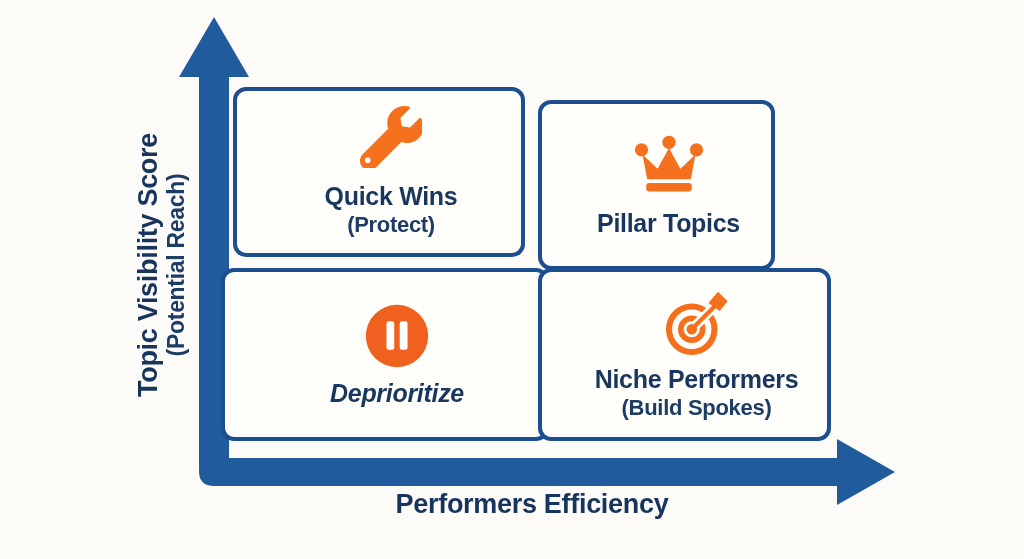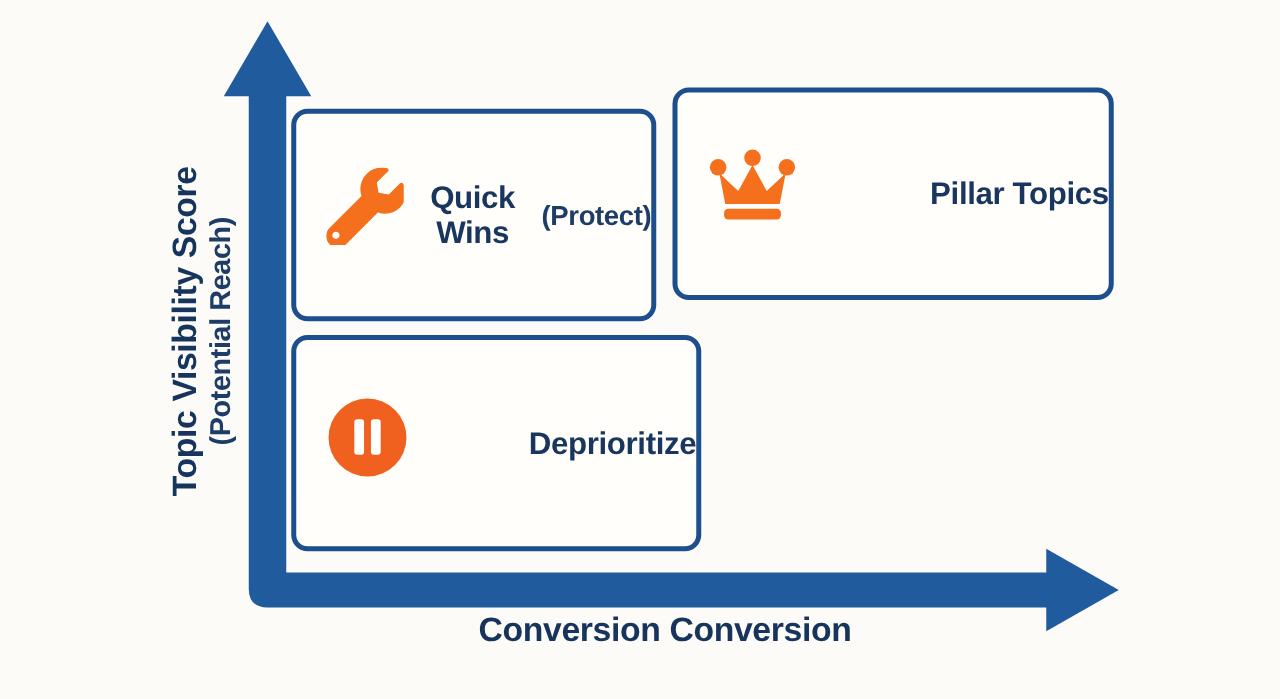--- a/index.html
+++ b/index.html
@@ -9,27 +9,27 @@
     font-family:"Liberation Sans",sans-serif;
   }
   .axes{position:absolute;left:0;top:0;width:1024px;height:559px;}
 
   .card{
     position:absolute;
     background:#fffefb;
     border:4px solid #1d4f8e;
     border-radius:13px;
     box-sizing:border-box;
-    display:flex;align-items:center;justify-content:space-between;
+    display:flex;flex-direction:column;align-items:center;justify-content:center;
     text-align:center;
     padding-left:24px;
   }
   .card.tl{left:233px;top:87px;width:292px;height:170px;}
-  .card.tr{left:538px;top:70px;width:353px;height:170px;}
-  .card.bl{left:233px;top:268px;width:328px;height:173px;}
+  .card.tr{left:538px;top:100px;width:237px;height:170px;}
+  .card.bl{left:221px;top:268px;width:328px;height:173px;font-style:italic;}
   .card.br{left:538px;top:268px;width:293px;height:173px;}
 
   .icon{display:block;height:66px;margin-bottom:10px;line-height:0;}
   .card-title{
     font-size:25px;font-weight:700;color:#19365e;
     letter-spacing:-0.3px;line-height:1.12;
   }
   .card-sub{
     font-size:22px;font-weight:700;color:#1d3c66;
     letter-spacing:-0.3px;line-height:1.15;margin-top:2px;
@@ -65,21 +65,21 @@
       <path d="M895 472 L837 439 V505 Z"></path>
     </g>
   </svg>
 
   <div class="ylabel">
     <div class="axis-title">Topic Visibility Score</div>
     <div class="axis-sub">(Potential Reach)</div>
   </div>
 
   <div class="xlabel">
-    <div class="axis-title">Conversion Conversion</div>
+    <div class="axis-title">Performers Efficiency</div>
   </div>
 
   <div class="card tl">
     <span class="icon">
       <svg width="62" height="62" viewBox="0 0 512 512">
         <path fill="#f4701d" d="M507.73 109.1c-2.24-9.03-13.54-12.09-20.12-5.51l-74.36 74.36-67.88-11.31-11.31-67.88 74.36-74.36c6.62-6.62 3.43-17.9-5.66-20.16-47.38-11.74-99.55.91-136.58 37.93-39.64 39.64-50.55 97.1-33.05 146.54L22.53 398.16c-30.05 30.05-30.05 78.77 0 108.82 30.05 30.05 78.77 30.05 108.82 0l209.6-209.92c49.45 17.5 106.9 6.59 146.54-33.05 37.03-37.03 49.67-89.2 37.92-136.94zM64 472c-13.25 0-24-10.75-24-24 0-13.26 10.75-24 24-24s24 10.74 24 24c0 13.25-10.75 24-24 24z"></path>
       </svg>
     </span>
     <div class="card-title">Quick Wins</div>
     <div class="card-sub">(Protect)</div>
@@ -104,14 +104,28 @@
     <span class="icon">
       <svg width="66" height="66" viewBox="0 0 72 72">
         <circle cx="36" cy="36" r="34" fill="#f0611f"></circle>
         <rect x="24.5" y="20" width="8.5" height="31" rx="2.5" fill="#ffffff"></rect>
         <rect x="39" y="20" width="8.5" height="31" rx="2.5" fill="#ffffff"></rect>
       </svg>
     </span>
     <div class="card-title">Deprioritize</div>
   </div>
 
+  <div class="card br">
+    <span class="icon">
+      <svg width="70" height="70" viewBox="0 0 80 80">
+        <circle cx="34" cy="46" r="26" fill="none" stroke="#f4701d" stroke-width="7"></circle>
+        <circle cx="34" cy="46" r="12.5" fill="none" stroke="#f4701d" stroke-width="6.5"></circle>
+        <line x1="34" y1="46" x2="62" y2="18" stroke="#fffefb" stroke-width="11" stroke-linecap="round"></line>
+        <circle cx="34" cy="46" r="6" fill="#f4701d"></circle>
+        <line x1="34" y1="46" x2="60" y2="20" stroke="#f4701d" stroke-width="5" stroke-linecap="round"></line>
+        <polygon points="64,3 75,14 66,25 53,16" fill="#f4701d"></polygon>
+      </svg>
+    </span>
+    <div class="card-title">Niche Performers</div>
+    <div class="card-sub">(Build Spokes)</div>
+  </div>
 
 </div>
 
 </body></html>

